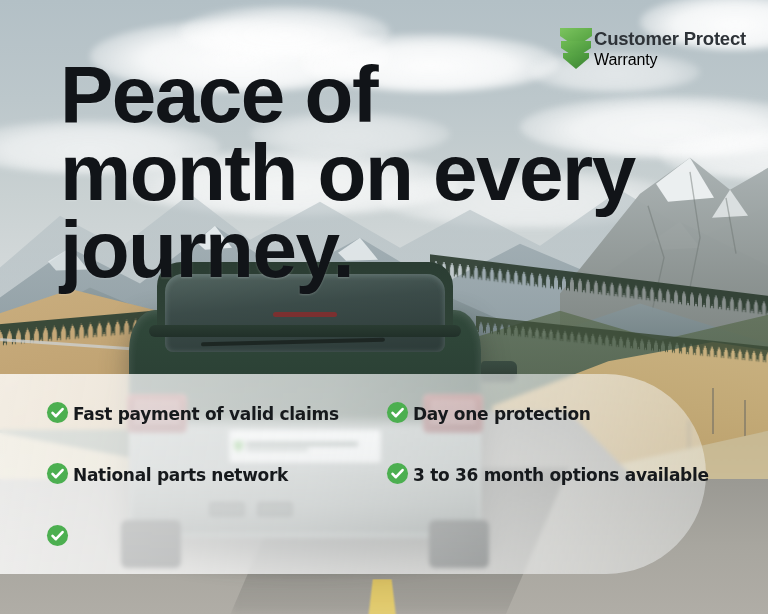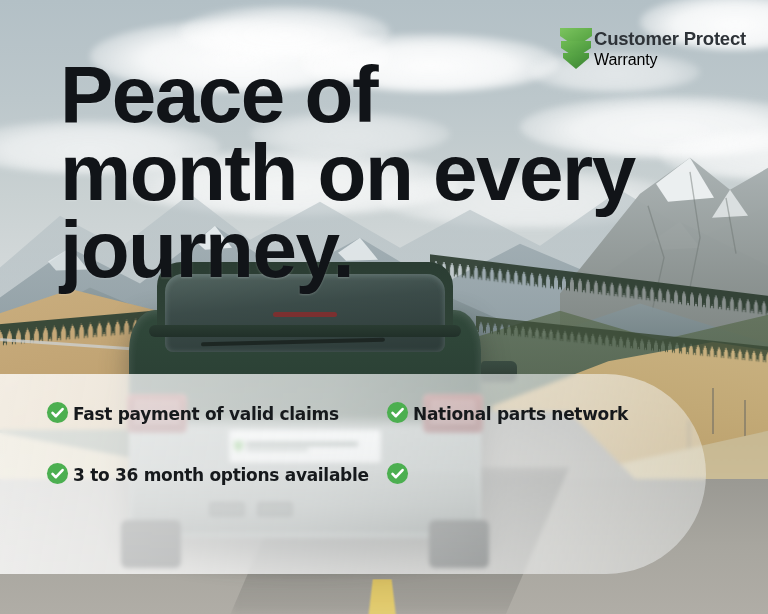--- a/index.html
+++ b/index.html
@@ -573,20 +573,27 @@
   <div class="features-grid">
 
     <div class="feature">
       <svg class="check" viewBox="0 0 24 24">
         <circle cx="12" cy="12" r="11" fill="#4caf50"></circle>
         <path d="M6.8 12.4 L10.3 15.9 L17.3 8.4" fill="none" stroke="#fff" stroke-width="2.7" stroke-linecap="round" stroke-linejoin="round"></path>
       </svg>
       <span class="feature-label">Fast payment of valid claims</span>
     </div>
 
+    <div class="feature">
+      <svg class="check" viewBox="0 0 24 24">
+        <circle cx="12" cy="12" r="11" fill="#4caf50"></circle>
+        <path d="M6.8 12.4 L10.3 15.9 L17.3 8.4" fill="none" stroke="#fff" stroke-width="2.7" stroke-linecap="round" stroke-linejoin="round"></path>
+      </svg>
+      <span class="feature-label">Day one protection</span>
+    </div>
 
     <div class="feature">
       <svg class="check" viewBox="0 0 24 24">
         <circle cx="12" cy="12" r="11" fill="#4caf50"></circle>
         <path d="M6.8 12.4 L10.3 15.9 L17.3 8.4" fill="none" stroke="#fff" stroke-width="2.7" stroke-linecap="round" stroke-linejoin="round"></path>
       </svg>
       <span class="feature-label">National parts network</span>
     </div>
 
 

